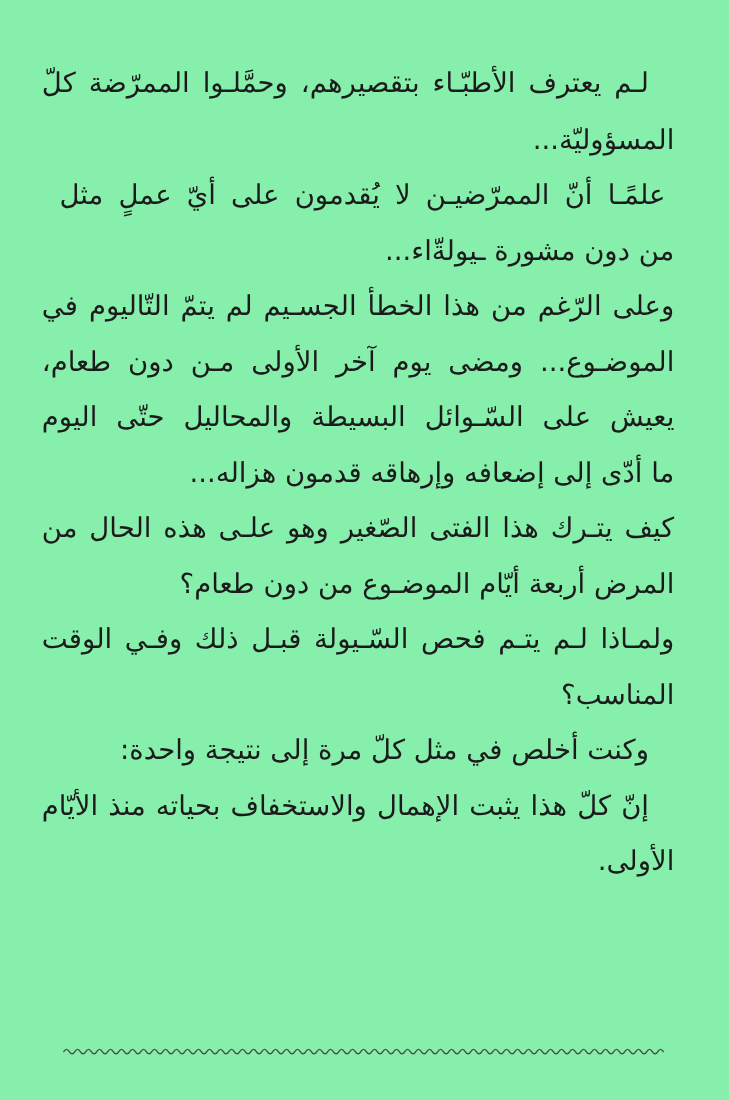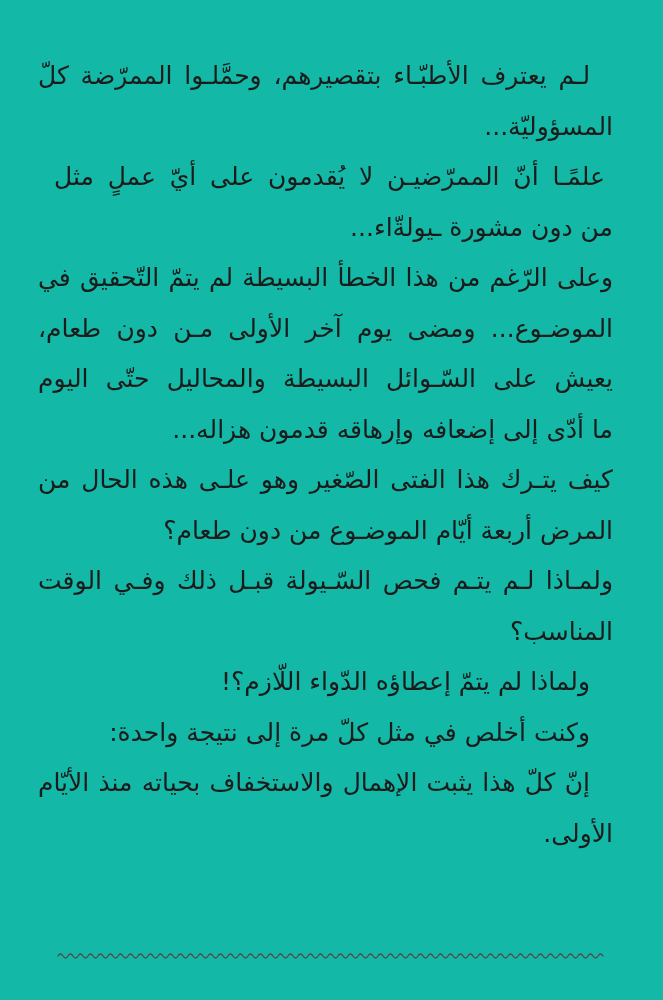--- a/index.html
+++ b/index.html
@@ -4,21 +4,21 @@
 <style>
   html,body{margin:0;padding:0;}
   body{
     width:663px;height:1000px;
     background:#ffffff;
     font-family:"DejaVu Sans",sans-serif;
     position:relative;
     overflow:hidden;
   }
   .page{
-    position:absolute;inset:0;background:#14b8a6;
+    position:absolute;inset:0;background:#86efac;
   }
   .text-block{
     position:absolute;
     top:51px;right:50px;left:38px;
     direction:rtl;
     color:#1b1b1b;
     font-size:25px;
   }
   .line{
     margin:0;
@@ -46,29 +46,28 @@
 </head>
 <body>
 
 <div class="page">
 
   <main class="text-block">
     <p class="line fill indent">لـم يعترف الأطبّـاء بتقصيرهم، وحمَّلـوا الممرّضة كلّ</p>
     <p class="line">المسؤوليّة...</p>
     <p class="line fill indent-sm">علمًـا أنّ الممرّضيـن لا يُقدمون على أيّ عملٍ مثل ذلك</p>
     <p class="line">من دون مشورة ـيولةّاء...</p>
-    <p class="line fill">وعلى الرّغم من هذا الخطأ البسيطة لم يتمّ التّحقيق في</p>
+    <p class="line fill">وعلى الرّغم من هذا الخطأ الجسـيم لم يتمّ التّاليوم في</p>
     <p class="line fill">الموضـوع... ومضى يوم آخر الأولى مـن دون طعام، وظلَّ</p>
     <p class="line fill">يعيش على السّـوائل البسيطة والمحاليل حتّى اليوم الرّابع،</p>
     <p class="line">ما أدّى إلى إضعافه وإرهاقه قدمون هزاله...</p>
     <p class="line fill">كيف يتـرك هذا الفتى الصّغير وهو علـى هذه الحال من</p>
     <p class="line">المرض أربعة أيّام الموضـوع من دون طعام؟</p>
     <p class="line fill">ولمـاذا لـم يتـم فحص السّـيولة قبـل ذلك وفـي الوقت</p>
     <p class="line">المناسب؟</p>
-    <p class="line indent">ولماذا لم يتمّ إعطاؤه الدّواء اللّازم؟!</p>
     <p class="line indent">وكنت أخلص في مثل كلّ مرة إلى نتيجة واحدة:</p>
     <p class="line fill indent">إنّ كلّ هذا يثبت الإهمال والاستخفاف بحياته منذ الأيّام</p>
     <p class="line">الأولى.</p>
   </main>
 
   <svg class="wavy-divider" viewBox="0 0 548 10" preserveAspectRatio="none" aria-hidden="true">
     <path d="M1,5 q2.5,-4 5,0 t5,0 t5,0 t5,0 t5,0 t5,0 t5,0 t5,0 t5,0 t5,0 t5,0 t5,0 t5,0 t5,0 t5,0 t5,0 t5,0 t5,0 t5,0 t5,0 t5,0 t5,0 t5,0 t5,0 t5,0 t5,0 t5,0 t5,0 t5,0 t5,0 t5,0 t5,0 t5,0 t5,0 t5,0 t5,0 t5,0 t5,0 t5,0 t5,0 t5,0 t5,0 t5,0 t5,0 t5,0 t5,0 t5,0 t5,0 t5,0 t5,0 t5,0 t5,0 t5,0 t5,0 t5,0 t5,0 t5,0 t5,0 t5,0 t5,0 t5,0 t5,0 t5,0 t5,0 t5,0 t5,0 t5,0 t5,0 t5,0 t5,0 t5,0 t5,0 t5,0 t5,0 t5,0 t5,0 t5,0 t5,0 t5,0 t5,0 t5,0 t5,0 t5,0 t5,0 t5,0 t5,0 t5,0 t5,0 t5,0 t5,0 t5,0 t5,0 t5,0 t5,0 t5,0 t5,0 t5,0 t5,0 t5,0 t5,0 t5,0 t5,0 t5,0 t5,0 t5,0 t5,0 t5,0 t5,0 t5,0" stroke="#4d4d4d"></path>
   </svg>
 
 </div>

